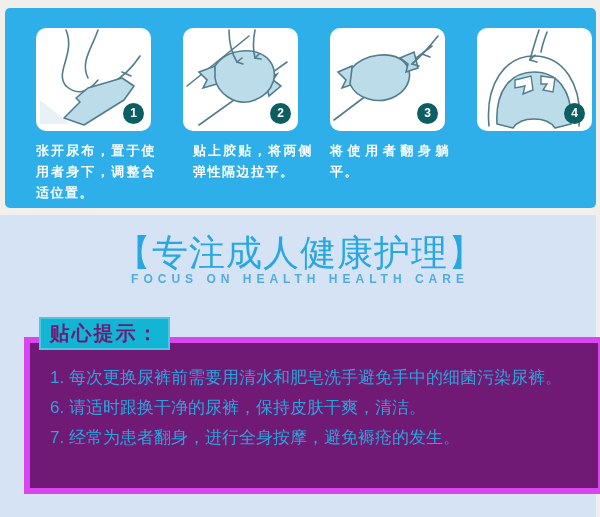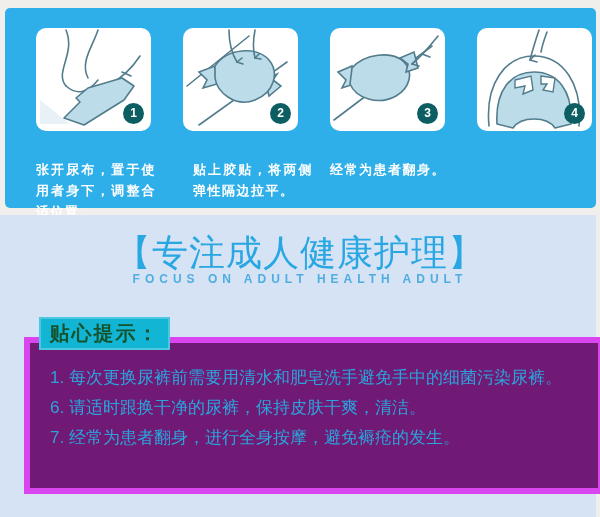--- a/index.html
+++ b/index.html
@@ -20,21 +20,21 @@
   .step-card svg{position:absolute;left:0;top:0;width:115px;height:103px;}
   .card-1{left:31px;} .card-2{left:178px;} .card-3{left:325px;} .card-4{left:472px;}
   .step-num{
     position:absolute;right:7px;bottom:7px;width:21px;height:21px;border-radius:50%;
     background:#0d5e63;color:#ffffff;font-size:12px;font-weight:bold;
     line-height:21px;text-align:center;
   }
   .step-caption{
     position:absolute;top:132px;width:120px;
     color:#ffffff;font-size:13px;font-weight:bold;line-height:21px;
-    letter-spacing:1.5px;text-align:justify;margin-top:19px;
+    letter-spacing:1.5px;text-align:justify;
   }
   .cap-1{left:31px;} .cap-2{left:188px;} .cap-3{left:325px;} .cap-4{left:472px;}
   
   .lower{
     position:absolute;left:0;top:215px;width:596px;height:302px;
     background:#d5e3f5;
   }
   .focus-title{
     position:absolute;left:0;top:14px;width:600px;text-align:center;
     color:#29a7e2;font-size:36px;font-weight:normal;letter-spacing:1px;
@@ -42,21 +42,21 @@
   .focus-subtitle{
     position:absolute;left:0;top:57px;width:600px;text-align:center;
     color:#4fade0;font-size:12px;font-weight:bold;letter-spacing:5px;
   }
   .tips-box{
     position:absolute;left:24px;top:122px;width:568px;height:145px;
     border:6px solid #d946ef;background:#701a75;
   }
   .tips-badge{
     position:absolute;left:39px;top:102px;width:131px;height:33px;
-    background:#12b5d4;color:#14532d;font-size:20px;font-weight:bold;
+    background:#12b5d4;color:#701a75;font-size:20px;font-weight:bold;
     line-height:33px;text-align:center;letter-spacing:2px;
     box-shadow:inset 0 0 0 2px rgba(255,255,255,0.25);
   }
   .tips-list{
     position:absolute;left:20px;top:20px;right:14px;
     color:#2ba4dc;font-size:17px;line-height:30px;
   }
   .tip-line{white-space:nowrap;}
 </style>
 </head>
@@ -133,26 +133,26 @@
         <path d="M53,32 l7,2"></path>
         <path d="M53,32 l5,-5"></path>
         <path d="M70,4 C67,12 65,18 64,24"></path>
       </g>
     </svg>
     <div class="step-num">4</div>
   </div>
 
   <div class="step-caption cap-1">张开尿布，置于使用者身下，调整合适位置。</div>
   <div class="step-caption cap-2">贴上胶贴，将两侧弹性隔边拉平。</div>
-  <div class="step-caption cap-3">经常为患者翻身。</div>
+  <div class="step-caption cap-3">将使用者翻身躺平。</div>
 </div>
 
 <div class="lower">
   <div class="focus-title">【专注成人健康护理】</div>
-  <div class="focus-subtitle">FOCUS ON ADULT HEALTH ADULT</div>
+  <div class="focus-subtitle">FOCUS ON HEALTH HEALTH CARE</div>
 
   <div class="tips-box">
     <div class="tips-list">
       <div class="tip-line">1. 每次更换尿裤前需要用清水和肥皂洗手避免手中的细菌污染尿裤。</div>
       <div class="tip-line">6. 请适时跟换干净的尿裤，保持皮肤干爽，清洁。</div>
       <div class="tip-line">7. 经常为患者翻身，进行全身按摩，避免褥疮的发生。</div>
     </div>
   </div>
   <div class="tips-badge">贴心提示：</div>
 </div>

